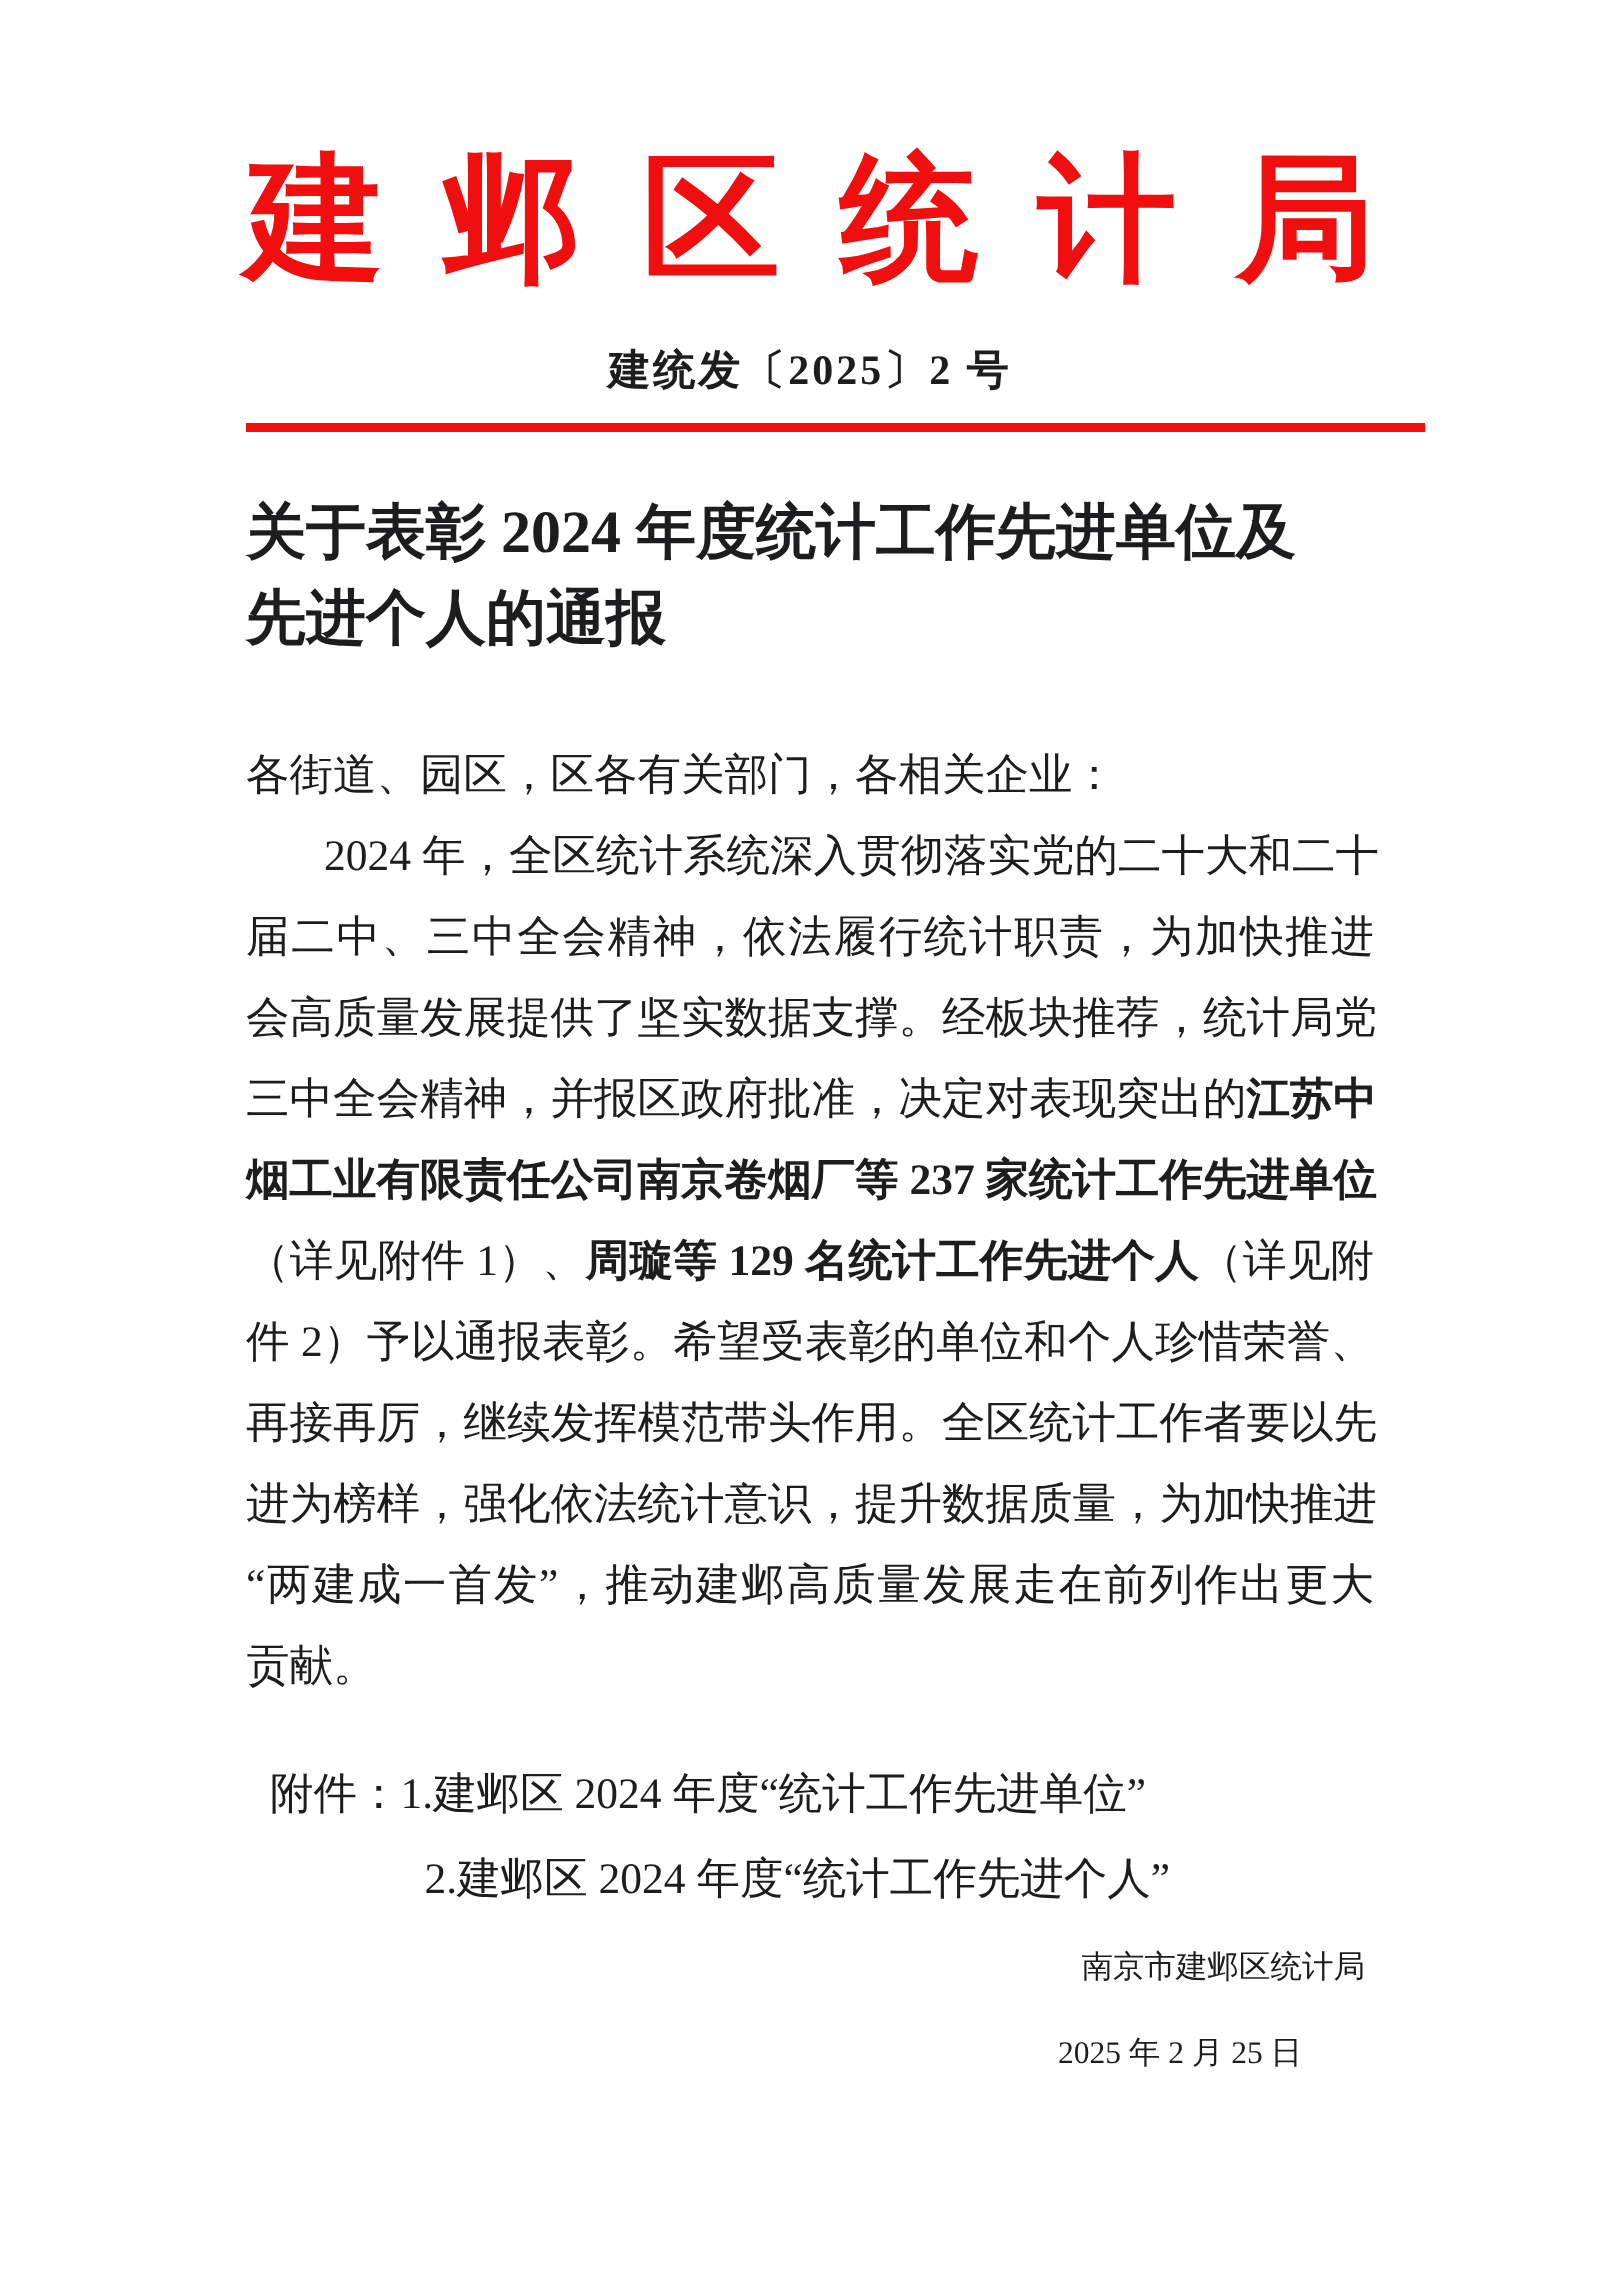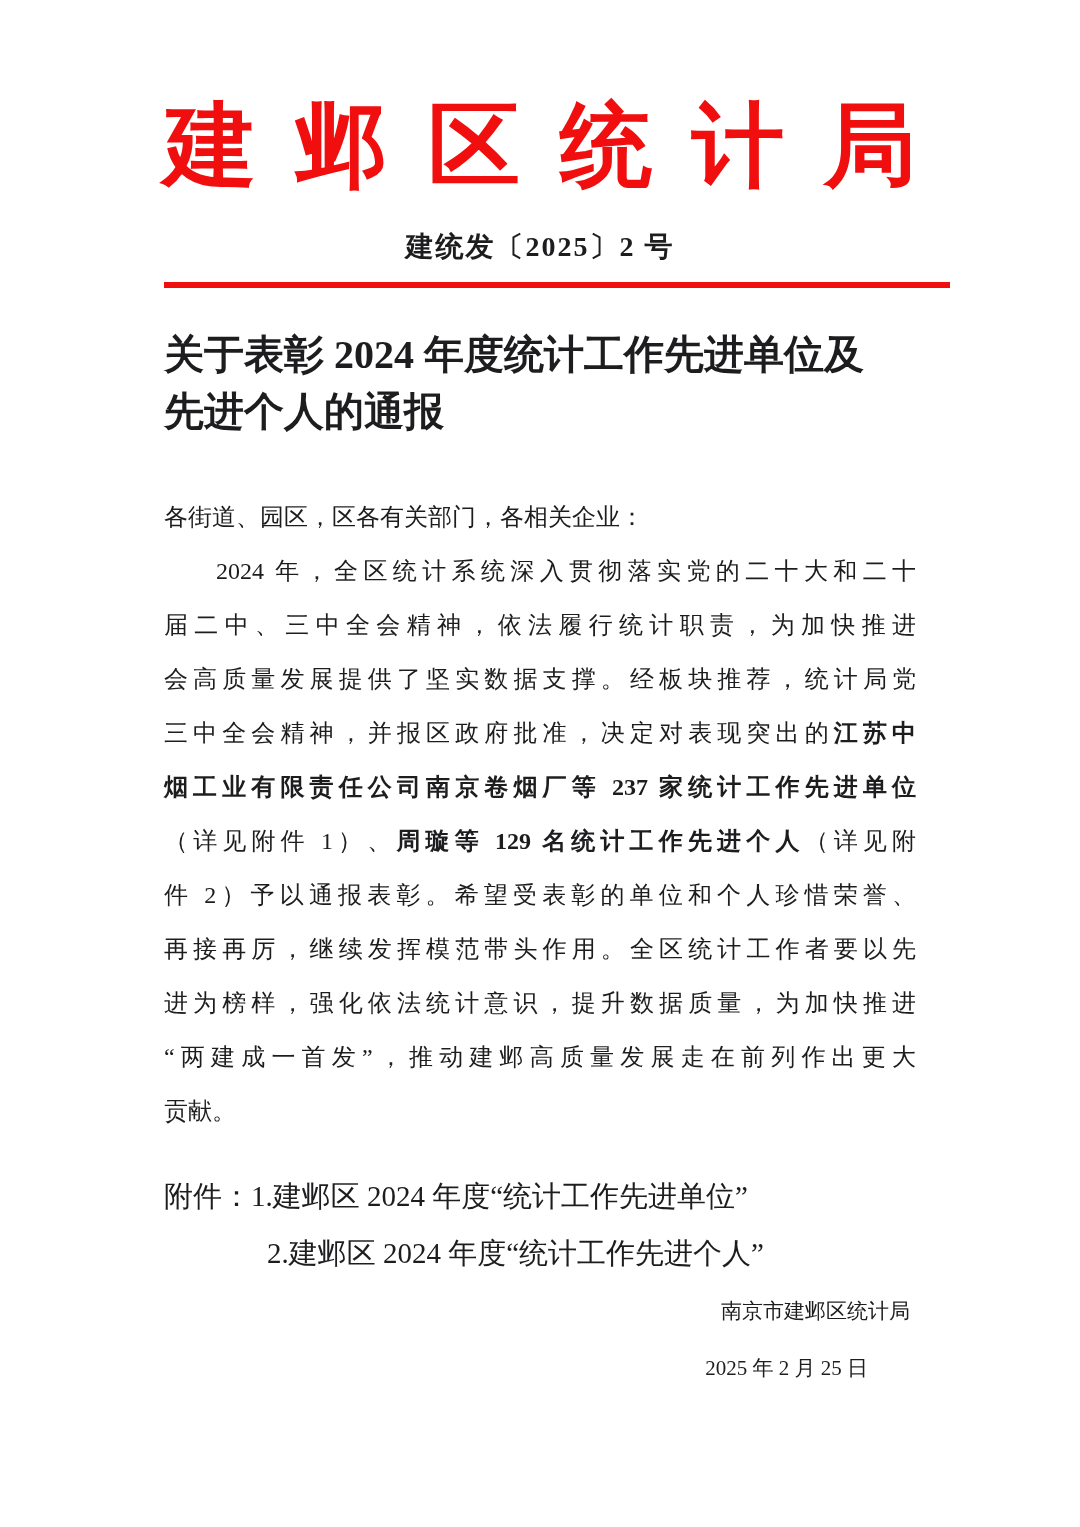--- a/index.html
+++ b/index.html
@@ -66,36 +66,36 @@
     width: 752px;
     font-size: 40px;
     font-weight: bold;
     line-height: 57px;
   }
   .doc-body {
     position: absolute;
     top: 490px;
     left: 0;
     width: 752px;
-    font-size: 24px;
+    font-size: 29px;
     line-height: 54px;
   }
   .bodyline {
     width: 752px;
     height: 54px;
     white-space: nowrap;
     text-align: justify;
   }
   .bodyline.jl { text-align-last: justify; }
   .bodyline.indent { text-indent: 52px; }
   .bodyline .bold, .doc-body .bold { font-weight: bold; }
   .attachments {
     position: absolute;
     top: 1168px;
-    left: 0;
+    left: 16px;
     width: 752px;
     font-size: 29px;
     line-height: 57px;
   }
   .attachment-line2 { padding-left: 103px; }
   .signature-block {
     position: absolute;
     top: 1283px;
     left: 0;
     width: 752px;

